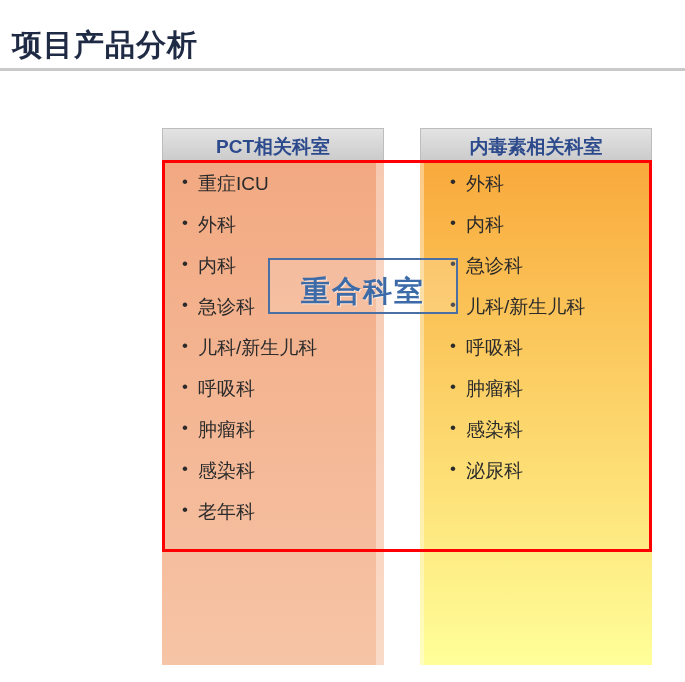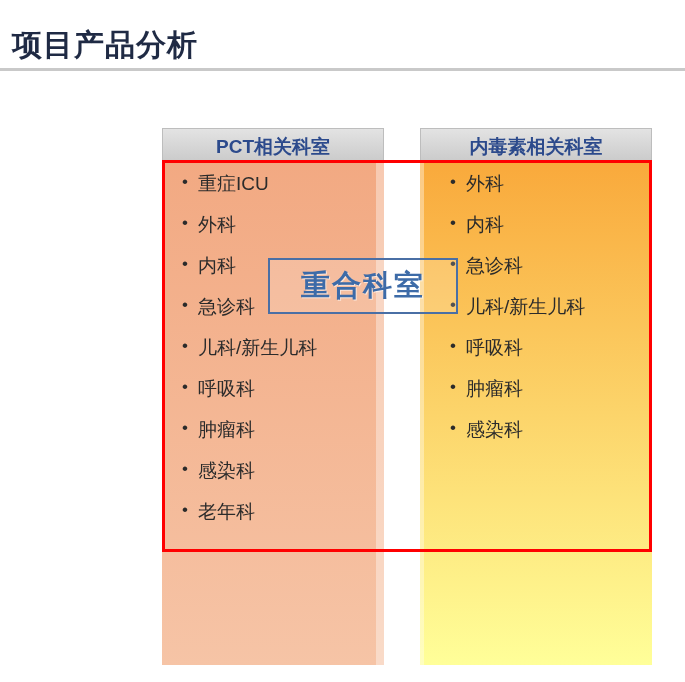--- a/index.html
+++ b/index.html
@@ -132,21 +132,21 @@
   
   #overlap-callout {
     position: absolute;
     left: 268px;
     top: 258px;
     width: 190px;
     height: 56px;
     border: 2px solid #4a6fa5;
     background: rgba(255, 255, 255, 0.18);
     display: flex;
-    align-items: center;
+    align-items: flex-end;
     justify-content: center;
     box-sizing: border-box;
   }
   #overlap-callout-label {
     font-size: 29px;
     font-weight: bold;
     color: #3d6ba8;
     letter-spacing: 2px;
     text-shadow: 1px 1px 0 rgba(255,255,255,0.6);
   }
@@ -180,20 +180,21 @@
 
 <div class="column" id="column-endotoxin">
   <ul class="dept-list">
     <li>外科</li>
     <li>内科</li>
     <li>急诊科</li>
     <li>儿科/新生儿科</li>
     <li>呼吸科</li>
     <li>肿瘤科</li>
     <li>感染科</li>
+    <li>泌尿科</li>
   </ul>
 </div>
 
 <div id="overlap-band"></div>
 
 <div id="overlap-rect"></div>
 
 <div id="overlap-callout">
   <span id="overlap-callout-label">重合科室</span>
 </div>

